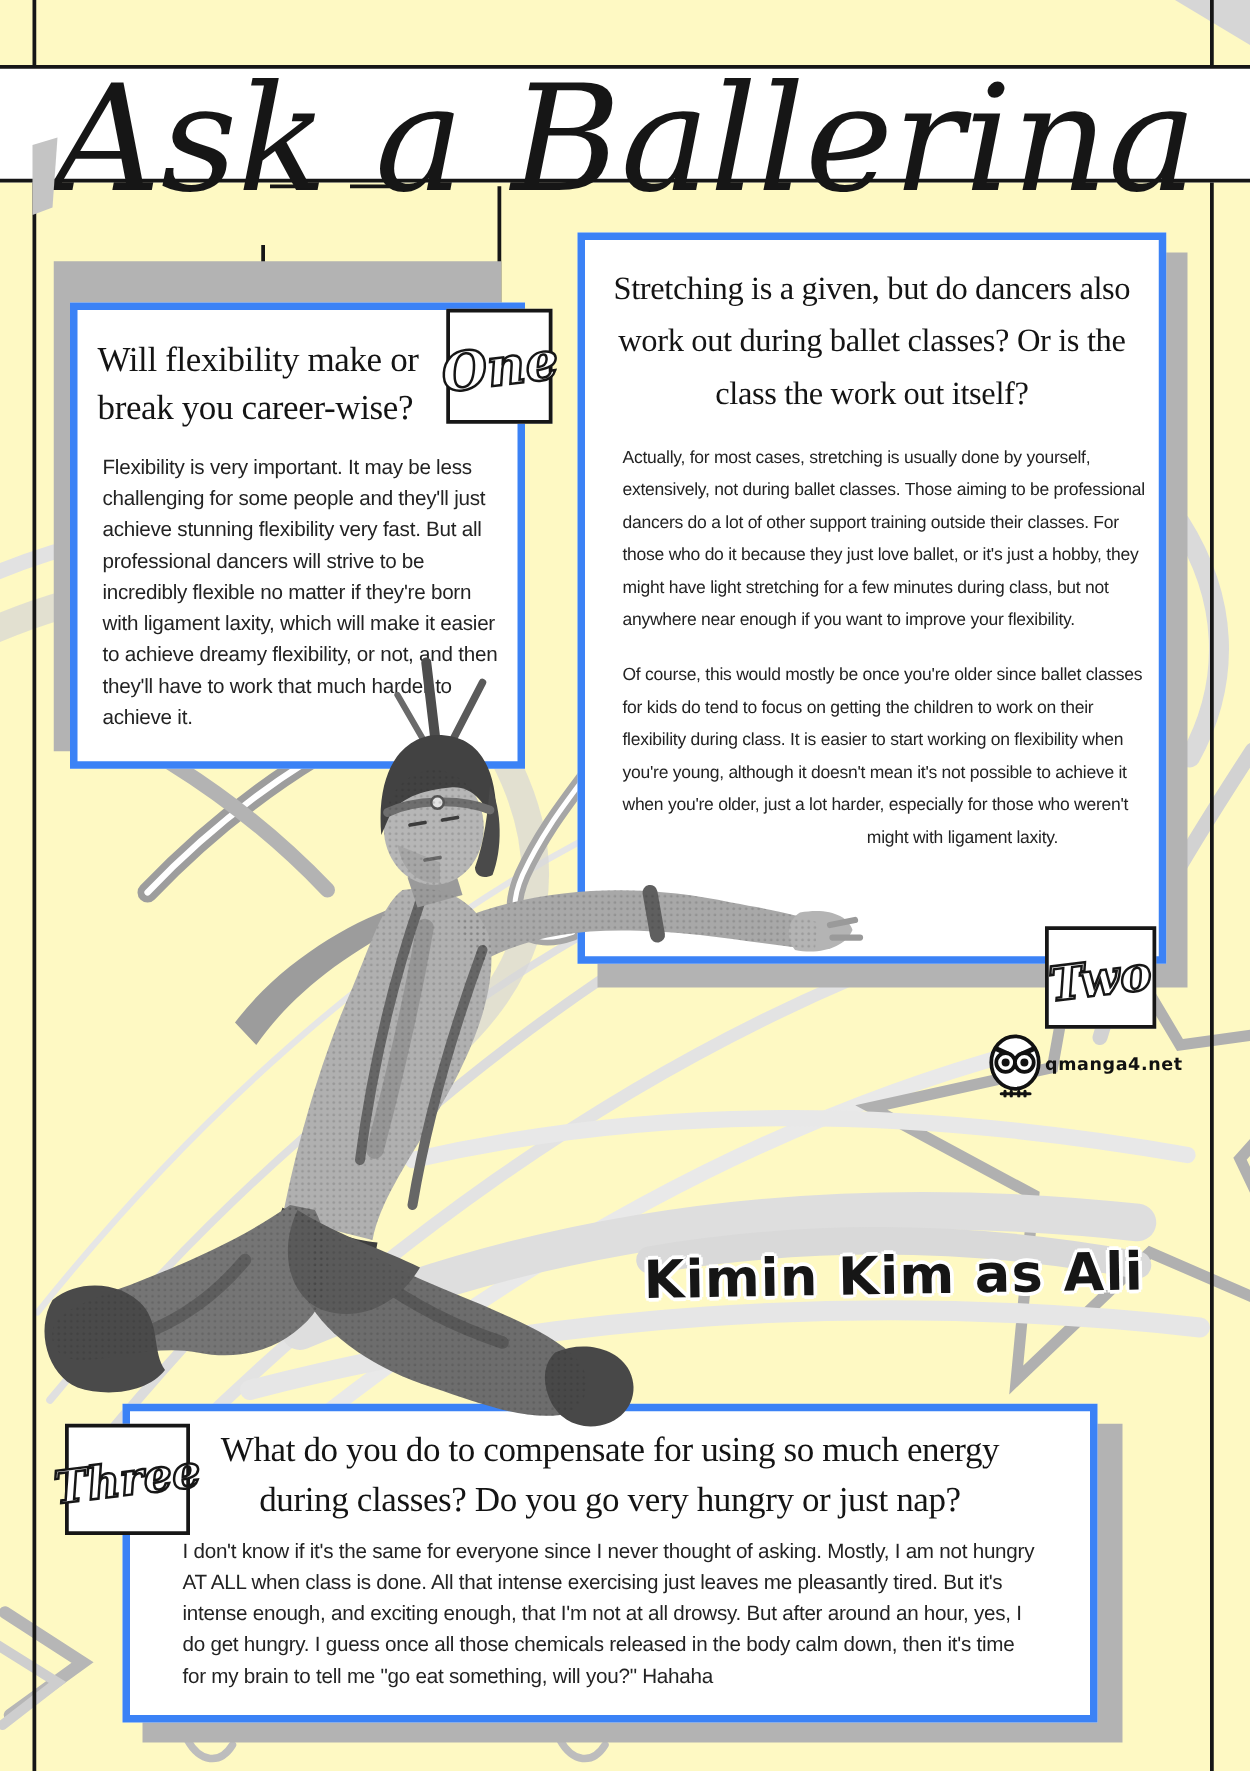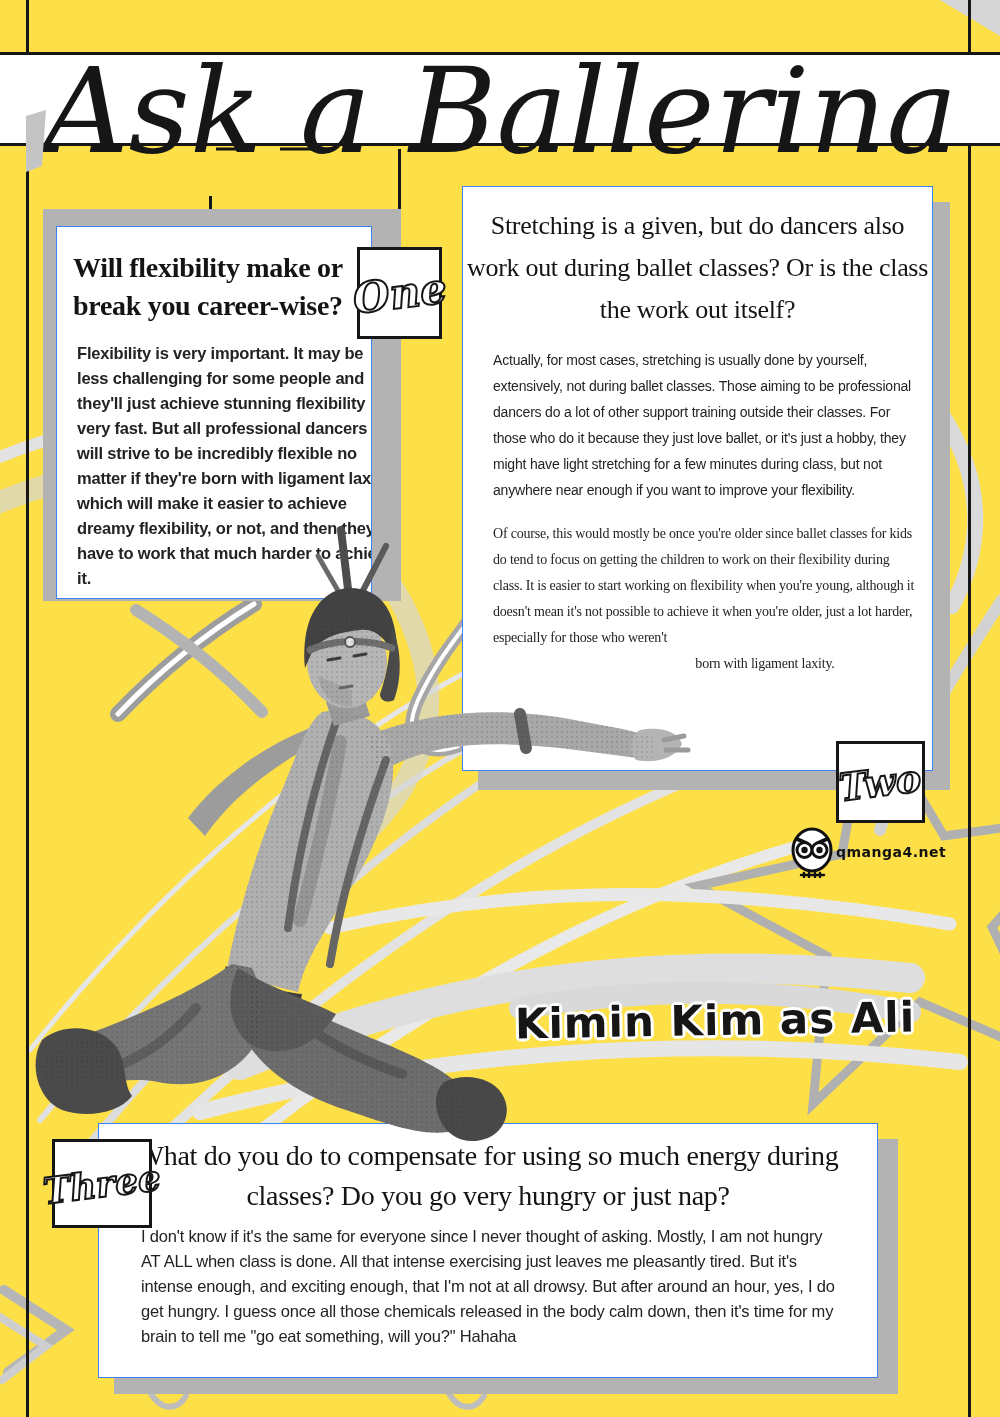--- a/index.html
+++ b/index.html
@@ -1,40 +1,40 @@
 <!DOCTYPE html>
 <html><head>
 <meta charset="utf-8">
 <style>
   html,body{margin:0;padding:0;background:#e8e8e8;}
-  .page{position:relative;width:1000px;height:1417px;background:#fde047;overflow:hidden;
+  .page{position:relative;width:1000px;height:1417px;background:#fef9c3;overflow:hidden;
         font-family:"Liberation Sans",sans-serif;color:#1c1c1c;margin:0 auto;}
   .abs{position:absolute;}
   svg{display:block;}
   .deco{left:0;top:0;z-index:1;pointer-events:none;}
   .vline{position:absolute;top:0;bottom:0;width:3px;background:#161616;z-index:2;}
   .connector{position:absolute;width:3px;background:#161616;z-index:2;}
   .band{position:absolute;left:0;top:52px;width:1000px;height:94px;background:#ffffff;
         border-top:3px solid #161616;border-bottom:3px solid #161616;box-sizing:border-box;z-index:3;}
   .title-svg{left:0;top:0;z-index:4;pointer-events:none;}
   .deco-top{left:0;top:0;z-index:4;pointer-events:none;}
   .shadow{position:absolute;background:#b3b3b3;z-index:5;}
-  .qbox{position:absolute;background:#ffffff;border:1px solid #3b82f6;box-sizing:border-box;z-index:5;overflow:hidden;}
+  .qbox{position:absolute;background:#ffffff;border:6px solid #3b82f6;box-sizing:border-box;z-index:5;overflow:hidden;}
   .numbox{position:absolute;background:#ffffff;border:3px solid #161616;box-sizing:border-box;z-index:6;
           display:flex;align-items:center;justify-content:center;}
   .script{font-family:"DejaVu Serif",serif;font-style:italic;font-weight:bold;color:#ffffff;
           -webkit-text-stroke:2px #161616;text-shadow:0 0 1px #161616;transform:rotate(-7deg);}
   .qhead{font-family:"Liberation Serif",serif;color:#141414;letter-spacing:-0.3px;}
   .q1head{font-size:28px;line-height:38px;width:300px;margin:22px 0 0 16px;}
   .q2head{font-size:26px;line-height:42px;text-align:center;margin:18px 4px 0 4px;}
   .q3head{font-size:28px;line-height:40px;text-align:center;margin:12px 36px 0 36px;}
   .ans{color:#232323;letter-spacing:-0.2px;}
   .a1{font-size:16.5px;line-height:25px;width:318px;margin:16px 0 0 20px;}
   .a2{font-size:14px;line-height:26px;width:424px;margin:16px 0 0 30px;}
-  .a2 + .a2{margin-top:18px;font-family:Liberation Serif, serif;}
+  .a2 + .a2{margin-top:18px;}
   .p2end{display:block;text-align:center;margin-left:120px;}
   .a3{font-size:16.5px;line-height:25px;text-align:left;margin:8px 42px 0 42px;}
   .caption{position:absolute;left:470px;top:996px;width:490px;z-index:7;text-align:center;
            font-family:"DejaVu Sans",sans-serif;font-weight:bold;font-size:42px;letter-spacing:1px;color:#161616;
            text-shadow:-3px 0 0 #fff,3px 0 0 #fff,0 -3px 0 #fff,0 3px 0 #fff,-2px -2px 0 #fff,2px 2px 0 #fff,-2px 2px 0 #fff,2px -2px 0 #fff;
            transform:rotate(-1deg);}
   .watermark{position:absolute;left:790px;top:826px;z-index:8;display:flex;align-items:center;}
   .wm-text{font-family:"DejaVu Sans",sans-serif;font-weight:bold;font-size:14px;color:#111;margin-left:2px;letter-spacing:0.5px;}
   .dancer{left:0;top:0;z-index:6;pointer-events:none;}
 </style>
@@ -81,35 +81,35 @@
   <div class="band"></div>
   <svg class="abs title-svg" width="1000" height="230" viewBox="0 0 1000 230">
     <text x="500" y="152" text-anchor="middle" font-family="DejaVu Serif, serif" font-style="italic" font-size="118" fill="#161616" textLength="915" lengthAdjust="spacingAndGlyphs">Ask a Ballerina</text>
   </svg>
   <svg class="abs deco-top" width="1000" height="230" viewBox="0 0 1000 230">
     <path d="M26 116 L 46 110 L 42 166 L 26 172 Z" fill="#c4c4c4"></path>
     <path d="M216 149 h36 M280 149 h34" stroke="#161616" stroke-width="3" fill="none"></path>
   </svg>
 
   <div class="shadow" style="left:43px;top:209px;width:358px;height:392px;"></div>
-  <div class="qbox" style="left:56px;top:226px;width:316px;height:373px;font-weight:bold;">
+  <div class="qbox" style="left:56px;top:242px;width:364px;height:373px;">
     <div class="qhead q1head">Will flexibility make or break you career-wise?</div>
     <div class="ans a1">Flexibility is very important. It may be less challenging for some people and they'll just achieve stunning flexibility very fast. But all professional dancers will strive to be incredibly flexible no matter if they're born with ligament laxity, which will make it easier to achieve dreamy flexibility, or not, and then they'll have to work that much harder to achieve it.</div>
   </div>
   <div class="numbox" style="left:357px;top:247px;width:85px;height:92px;">
     <span class="script" style="font-size:42px;">One</span>
   </div>
 
   <div class="shadow" style="left:478px;top:202px;width:472px;height:588px;"></div>
   <div class="qbox" style="left:462px;top:186px;width:471px;height:585px;">
     <div class="qhead q2head">Stretching is a given, but do dancers also work out during ballet classes? Or is the class the work out itself?</div>
     <div class="ans a2">Actually, for most cases, stretching is usually done by yourself, extensively, not during ballet classes. Those aiming to be professional dancers do a lot of other support training outside their classes. For those who do it because they just love ballet, or it's just a hobby, they might have light stretching for a few minutes during class, but not anywhere near enough if you want to improve your flexibility.</div>
     <div class="ans a2">
       <span>Of course, this would mostly be once you're older since ballet classes for kids do tend to focus on getting the children to work on their flexibility during class. It is easier to start working on flexibility when you're young, although it doesn't mean it's not possible to achieve it when you're older, just a lot harder, especially for those who weren't</span>
-      <span class="p2end">born with ligament laxity.</span>
+      <span class="p2end">might with ligament laxity.</span>
     </div>
   </div>
   <div class="numbox" style="left:836px;top:741px;width:89px;height:82px;">
     <span class="script" style="font-size:38px;">Two</span>
   </div>
 
   <div class="shadow" style="left:114px;top:1139px;width:784px;height:255px;"></div>
   <div class="qbox" style="left:98px;top:1123px;width:780px;height:255px;">
     <div class="qhead q3head">What do you do to compensate for using so much energy during classes? Do you go very hungry or just nap?</div>
     <div class="ans a3">I don't know if it's the same for everyone since I never thought of asking. Mostly, I am not hungry AT ALL when class is done. All that intense exercising just leaves me pleasantly tired. But it's intense enough, and exciting enough, that I'm not at all drowsy. But after around an hour, yes, I do get hungry. I guess once all those chemicals released in the body calm down, then it's time for my brain to tell me "go eat something, will you?" Hahaha</div>

